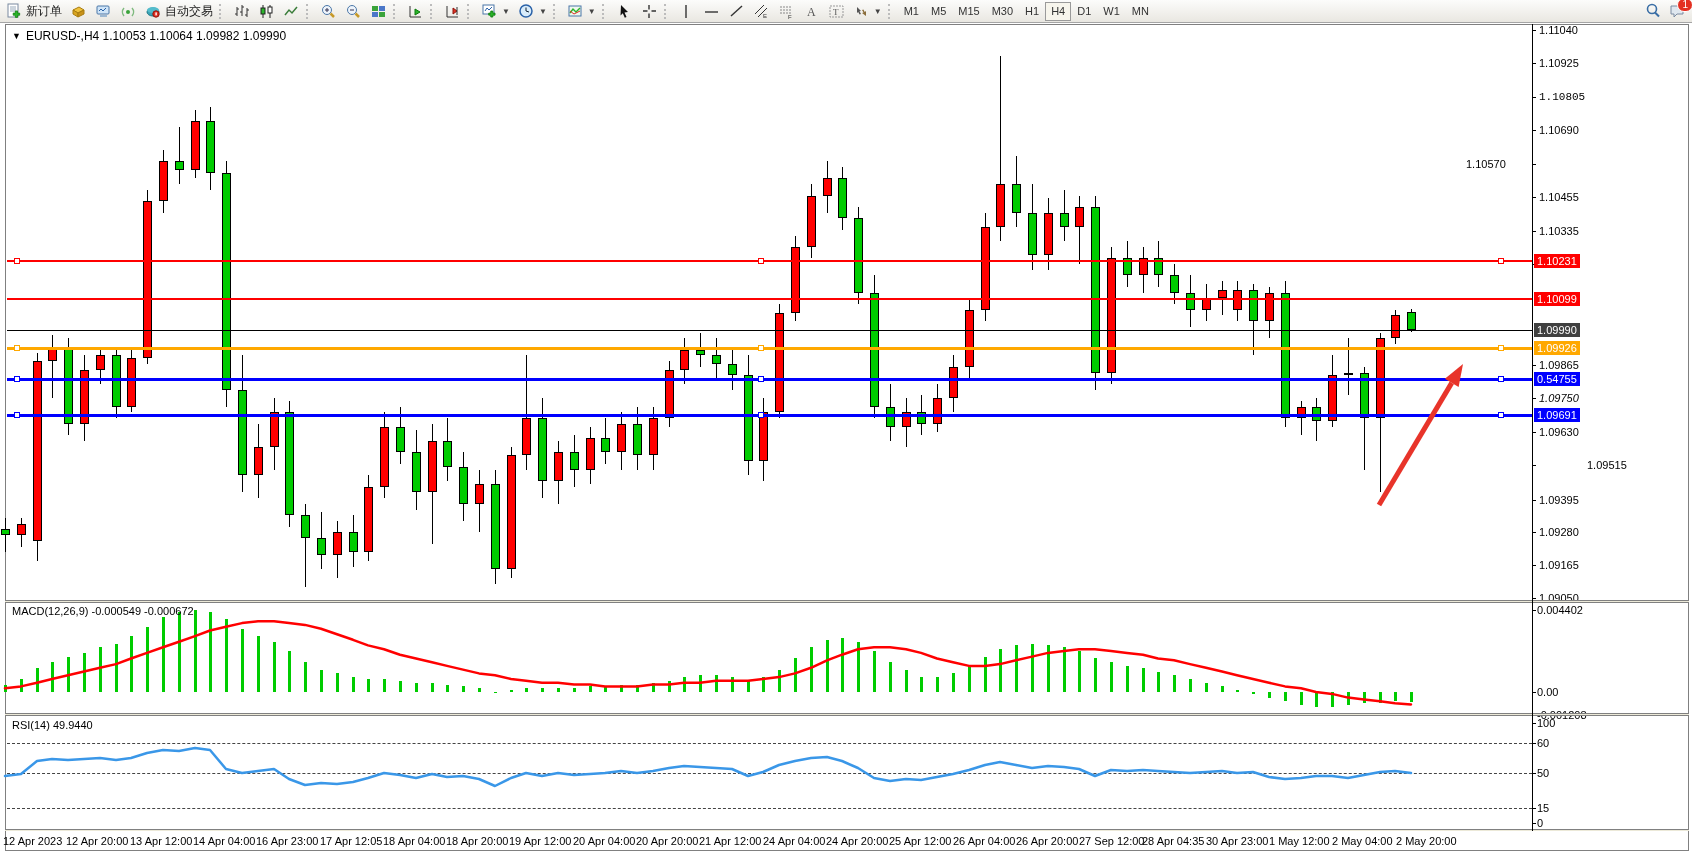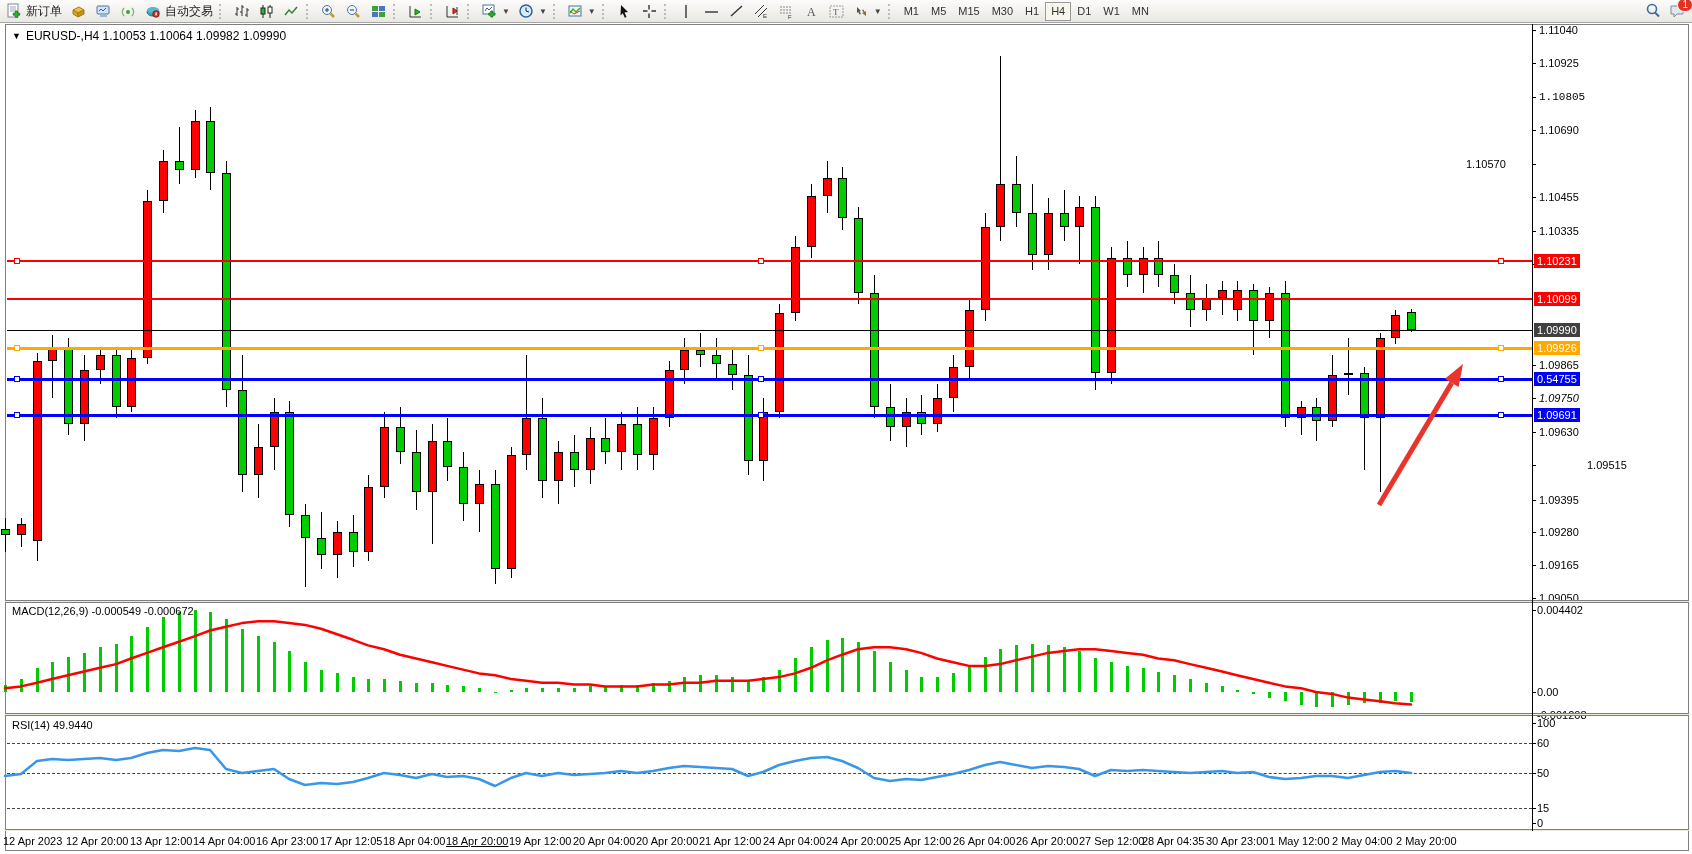--- a/index.html
+++ b/index.html
@@ -308,21 +308,21 @@
       <div class="dashlvl" style="position: absolute; left: 7px; top: 743px; width: 1525px;"></div>
       <div class="dashlvl" style="position: absolute; left: 7px; top: 773px; width: 1525px;"></div>
       <div class="dashlvl" style="position: absolute; left: 7px; top: 808px; width: 1525px;"></div>
       <div class="datelbl" style="position: absolute; left: 3px; top: 835px;">12 Apr 2023</div>
       <div class="datelbl" style="position: absolute; left: 66px; top: 835px;">12 Apr 20:00</div>
       <div class="datelbl" style="position: absolute; left: 130px; top: 835px;">13 Apr 12:00</div>
       <div class="datelbl" style="position: absolute; left: 193px; top: 835px;">14 Apr 04:00</div>
       <div class="datelbl" style="position: absolute; left: 256px; top: 835px;">16 Apr 23:00</div>
       <div class="datelbl" style="position: absolute; left: 320px; top: 835px;">17 Apr 12:05</div>
       <div class="datelbl" style="position: absolute; left: 383px; top: 835px;">18 Apr 04:00</div>
-      <div class="datelbl" style="position: absolute; left: 446px; top: 835px; text-decoration: underline;">18 Apr 20:00</div>
+      <div class="datelbl" style="position: absolute; left: 446px; top: 835px;">18 Apr 20:00</div>
       <div class="datelbl" style="position: absolute; left: 509px; top: 835px;">19 Apr 12:00</div>
       <div class="datelbl" style="position: absolute; left: 573px; top: 835px;">20 Apr 04:00</div>
       <div class="datelbl" style="position: absolute; left: 636px; top: 835px;">20 Apr 20:00</div>
       <div class="datelbl" style="position: absolute; left: 699px; top: 835px;">21 Apr 12:00</div>
       <div class="datelbl" style="position: absolute; left: 763px; top: 835px;">24 Apr 04:00</div>
       <div class="datelbl" style="position: absolute; left: 826px; top: 835px;">24 Apr 20:00</div>
       <div class="datelbl" style="position: absolute; left: 889px; top: 835px;">25 Apr 12:00</div>
       <div class="datelbl" style="position: absolute; left: 953px; top: 835px;">26 Apr 04:00</div>
       <div class="datelbl" style="position: absolute; left: 1016px; top: 835px;">26 Apr 20:00</div>
       <div class="datelbl" style="position: absolute; left: 1079px; top: 835px;">27 Sep 12:00</div>

